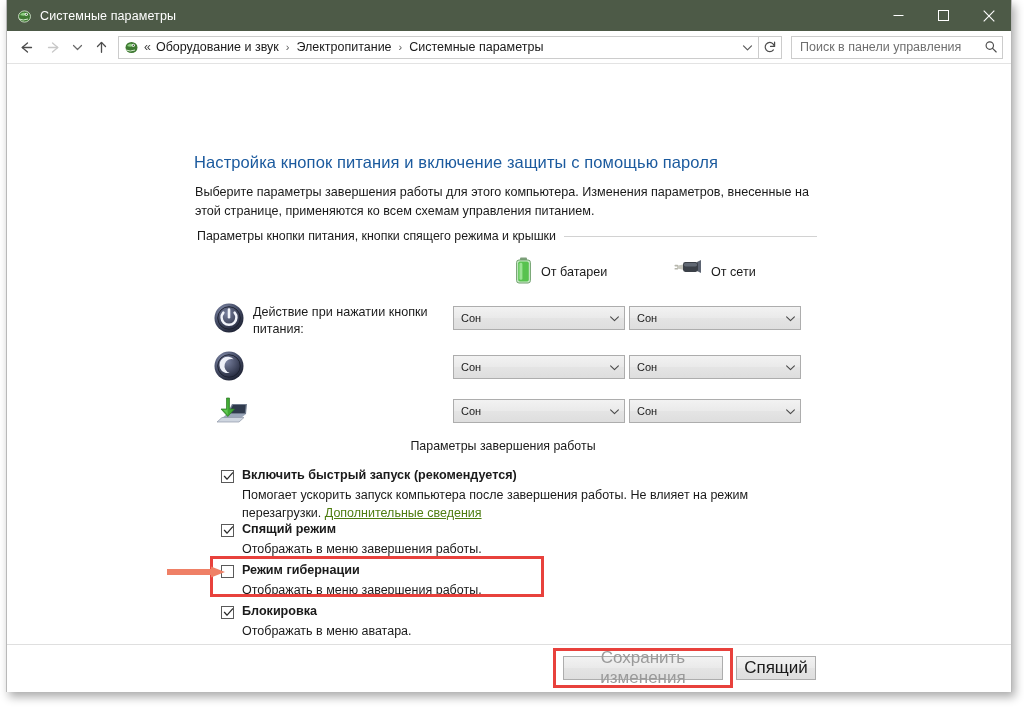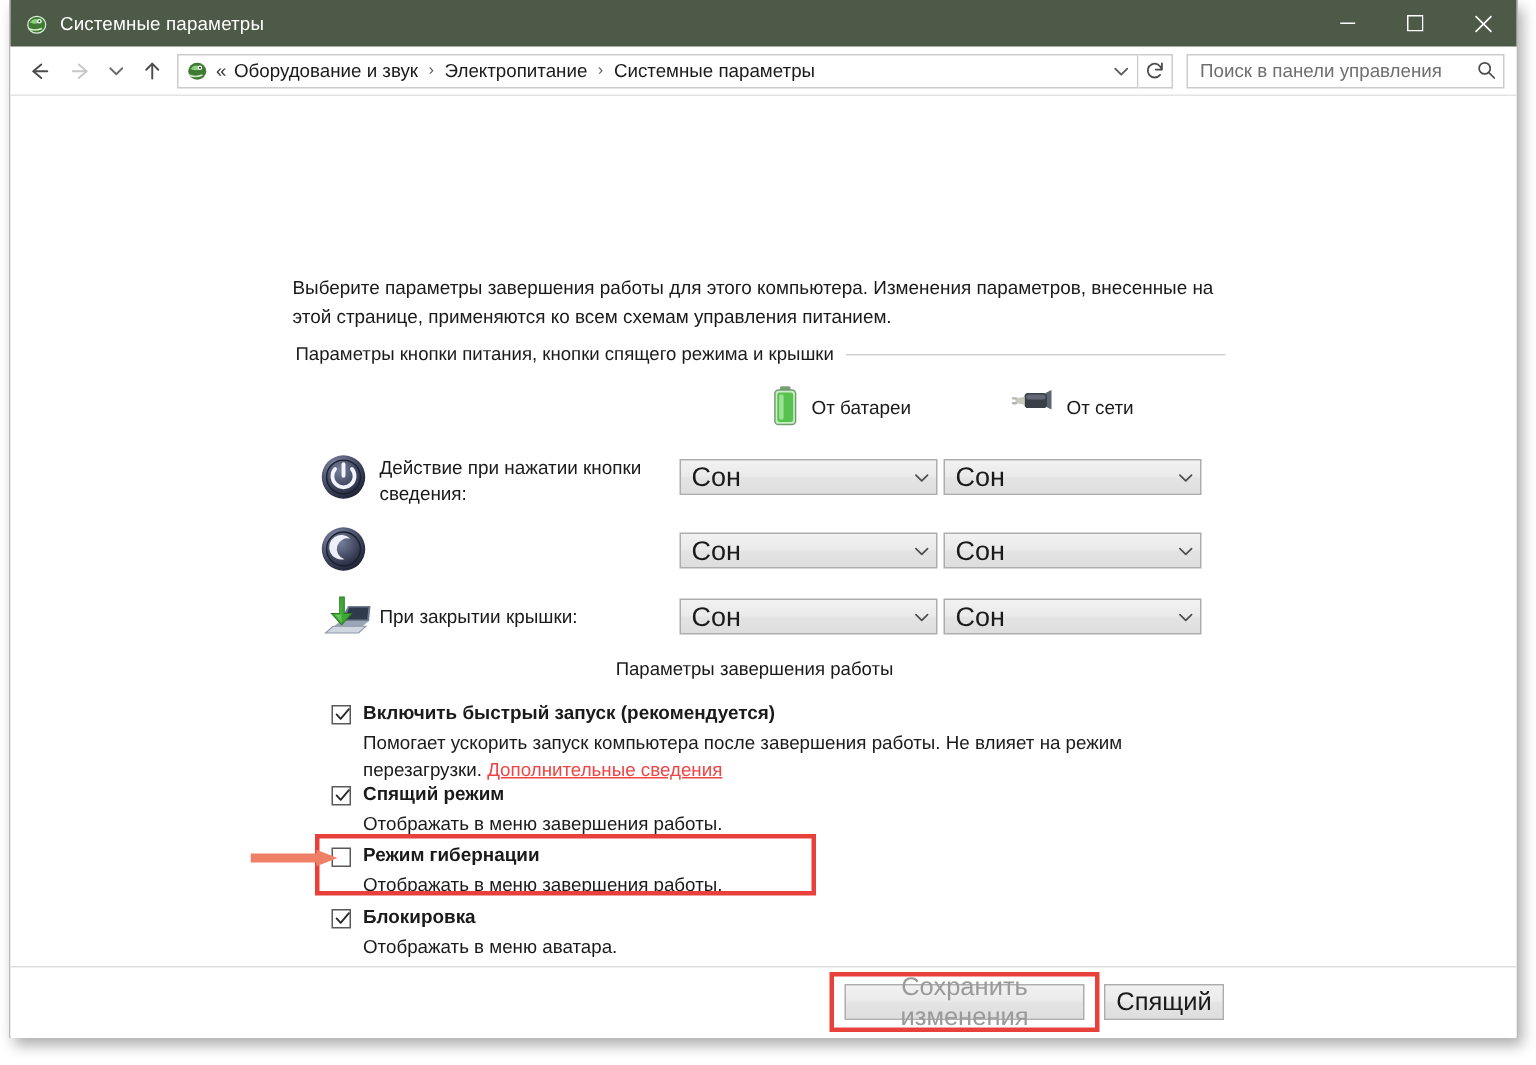--- a/index.html
+++ b/index.html
@@ -228,21 +228,21 @@
     width: 172px;
     height: 24px;
     background: linear-gradient(to bottom,#f2f2f2 0%,#eaeaea 48%,#e4e4e4 52%,#dedede 100%);
     border: 1px solid #adadad;
     box-sizing: border-box;
     display: flex;
     align-items: center;
   }
   .combo .txt {
     flex: 1;
-    font-size: 18px;
+    font-size: 11px;
     color: #1a1a1a;
     padding-left: 7px;
     white-space: nowrap;
     overflow: hidden;
   }
   .combo .arr {
     width: 19px;
     display: flex;
     align-items: center;
     justify-content: center;
@@ -274,21 +274,21 @@
   .chk-desc {
     position: absolute;
     left: 21px;
     top: 18px;
     width: 540px;
     font-size: 12.5px;
     color: #1a1a1a;
     line-height: 18px;
   }
   .chk-desc a {
-    color: #ef4444;
+    color: #4d7c0f;
     text-decoration: underline;
   }
 
   
   .anno-rect {
     position: absolute;
     border: 3px solid #e8413c;
     box-sizing: border-box;
     pointer-events: none;
   }
@@ -419,20 +419,21 @@
           <svg width="14" height="14" viewBox="0 0 14 14">
             <circle cx="5.8" cy="5.6" r="3.7" fill="none" stroke="#4c4c4c" stroke-width="1.15"></circle>
             <line x1="8.6" y1="8.4" x2="12.2" y2="12" stroke="#4c4c4c" stroke-width="1.15" stroke-linecap="round"></line>
           </svg>
         </span>
       </div>
     </div>
 
     <div class="content">
 
+      <div class="page-title">Настройка кнопок питания и включение защиты с помощью пароля</div>
       <div class="page-desc">Выберите параметры завершения работы для этого компьютера. Изменения параметров, внесенные на этой странице, применяются ко всем схемам управления питанием.</div>
 
       <div class="group-head" style="top:165px;">
         <span class="gh-label">Параметры кнопки питания, кнопки спящего режима и крышки</span>
         <span class="gh-line"></span>
       </div>
 
       <div class="src-head" style="left:508px; top:193px;">
         <span>
           <svg width="17" height="27" viewBox="0 0 17 27">
@@ -473,21 +474,21 @@
                 <stop offset="100%" stop-color="#2a2f44"></stop>
               </radialGradient>
             </defs>
             <circle cx="16" cy="16" r="14.5" fill="url(#pb1)"></circle>
             <circle cx="16" cy="16" r="11.3" fill="url(#pb2)"></circle>
             <circle cx="16" cy="16" r="11.3" fill="none" stroke="#1a1e2c" stroke-width="0.9"></circle>
             <path d="M16 7.5 L16 15.2" stroke="#f2f4fb" stroke-width="2.6" stroke-linecap="round"></path>
             <path d="M10.4 10.6 a7.4 7.4 0 1 0 11.2 0" fill="none" stroke="#f2f4fb" stroke-width="2.5" stroke-linecap="round"></path>
           </svg>
         </span>
-        <span class="row-label" style="top:2px;">Действие при нажатии кнопки сведения:</span>
+        <span class="row-label" style="top:2px;">Действие при нажатии кнопки питания:</span>
         <div class="combo" style="left:240px; top:4px;">
           <span class="txt">Сон</span>
           <span class="arr">
             <svg width="11" height="11" viewBox="0 0 11 11">
                 <path d="M1.6 3.8 L5.5 7.6 L9.4 3.8" fill="none" stroke="#4a4a4a" stroke-width="1.1" stroke-linecap="round" stroke-linejoin="round"></path>
               </svg>
           </span>
         </div>
         <div class="combo" style="left:416px; top:4px;">
           <span class="txt">Сон</span>
@@ -543,21 +544,20 @@
           <svg width="36" height="32" viewBox="0 0 36 32">
             <path d="M9 24 L14 20 L33 20 L28 24 Z" fill="#9aa6b8"></path>
             <path d="M4 28 L9 23.5 L31 23.5 L26 28 Z" fill="#cfd6e0" stroke="#8e97a6" stroke-width="0.7"></path>
             <path d="M14 20 L19 10 L34 10 L33 20 Z" fill="#5f6b80" opacity="0.9"></path>
             <path d="M16 19 L20 11 L32.6 11 L31.8 19 Z" fill="#2f3a4d"></path>
             <path d="M13.5 4 L13.5 15 L8 15 L14.8 22.5 L21.5 15 L16.5 15 L16.5 4 Z" fill="#3ea832"></path>
             <path d="M13.5 4 L13.5 15 L8 15 L14.8 22.5 L21.5 15 L16.5 15 L16.5 4 Z" fill="none" stroke="#2b7a22" stroke-width="0.7"></path>
             <path d="M14.1 5 L14.1 15.7 L10.2 15.7 L14.8 21 Z" fill="#6fd35f" opacity="0.75"></path>
           </svg>
         </span>
-        <span class="row-label" style="top:9px;">При закрытии крышки:</span>
         <div class="combo" style="left:240px; top:5px;">
           <span class="txt">Сон</span>
           <span class="arr">
             <svg width="11" height="11" viewBox="0 0 11 11">
                 <path d="M1.6 3.8 L5.5 7.6 L9.4 3.8" fill="none" stroke="#4a4a4a" stroke-width="1.1" stroke-linecap="round" stroke-linejoin="round"></path>
               </svg>
           </span>
         </div>
         <div class="combo" style="left:416px; top:5px;">
           <span class="txt">Сон</span>

